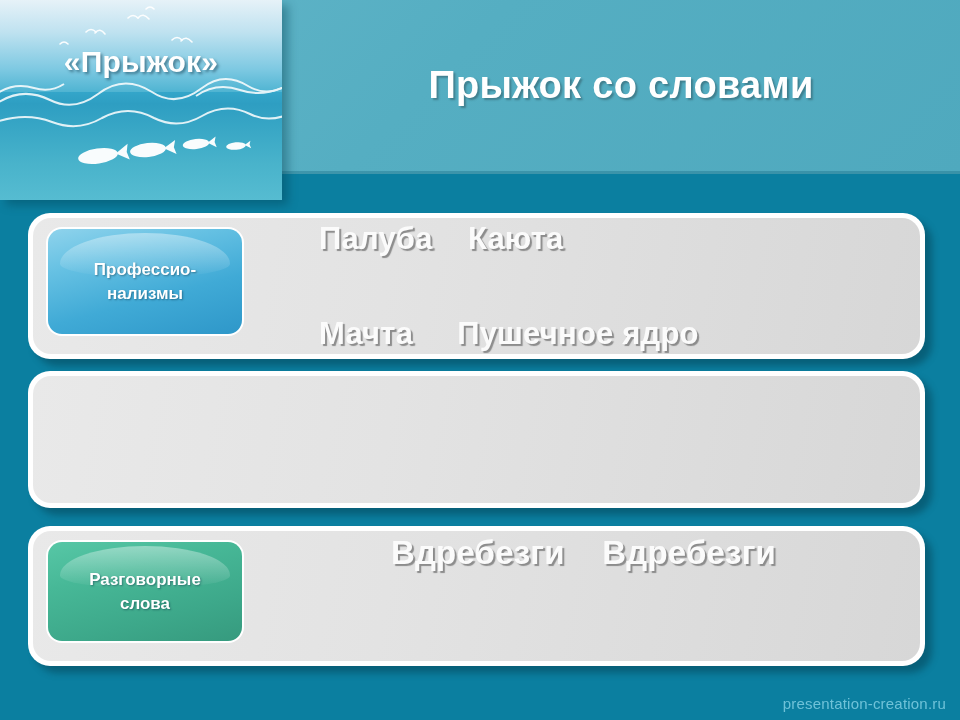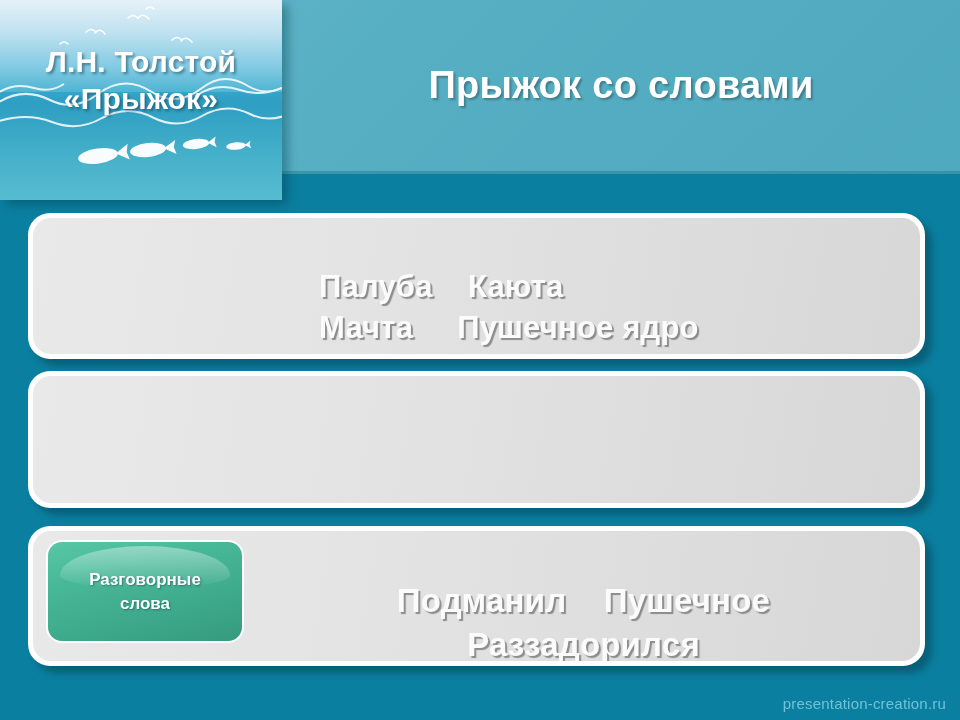--- a/index.html
+++ b/index.html
@@ -183,22 +183,21 @@
 
   
   .row-content {
     position: absolute;
     left: 230px;
     right: 16px;
     top: 0;
     bottom: 0;
     display: flex;
     flex-direction: column;
-    justify-content: flex-start;
-    margin-top: 48px;
+    justify-content: space-between;
   }
   .content-line {
     color: #fbfbfb;
     font-weight: bold;
     font-size: 31px;
     line-height: 1.33;
     letter-spacing: 0.2px;
     white-space: pre;
     text-shadow: 2px 2px 1px rgba(135,135,135,0.95);
   }
@@ -262,29 +261,36 @@
           <ellipse cx="0" cy="0" rx="17" ry="6.5"></ellipse>
           <path d="M15 0 l11 -7 l-2 7 l2 7 z"></path>
         </g>
         <g transform="translate(236,146) rotate(-6) scale(0.62)">
           <ellipse cx="0" cy="0" rx="16" ry="6"></ellipse>
           <path d="M14 0 l10 -6 l-2 6 l2 6 z"></path>
         </g>
       </g>
     </svg>
     <div class="logo-text">
-      <div>Л.Н. Толстой</div>
       <div>«Прыжок»</div>
     </div>
   </div>
 
   <div class="rows">
 
     <div class="row row-1">
       <div class="row-inner">
+        <div class="chip">
+          <div class="chip-face">
+            <div class="chip-label">
+              <div>Профессио-</div>
+              <div>нализмы</div>
+            </div>
+          </div>
+        </div>
         <div class="row-content">
           <div class="content-line align-left">Палуба    Каюта</div>
           <div class="content-line align-left">Мачта     Пушечное ядро</div>
         </div>
       </div>
     </div>
 
     <div class="row row-2">
       <div class="row-inner">
       </div>
@@ -294,22 +300,21 @@
       <div class="row-inner">
         <div class="chip">
           <div class="chip-face">
             <div class="chip-label">
               <div>Разговорные</div>
               <div>слова</div>
             </div>
           </div>
         </div>
         <div class="row-content">
-          <div class="content-line align-center">Подманил    Пушечное</div>
-          <div class="content-line align-center">Раззадорился</div>
+          <div class="content-line align-center">Вдребезги    Вдребезги</div>
         </div>
       </div>
     </div>
 
   </div>
 
   <div class="watermark">presentation-creation.ru</div>
 
 </div>
 

